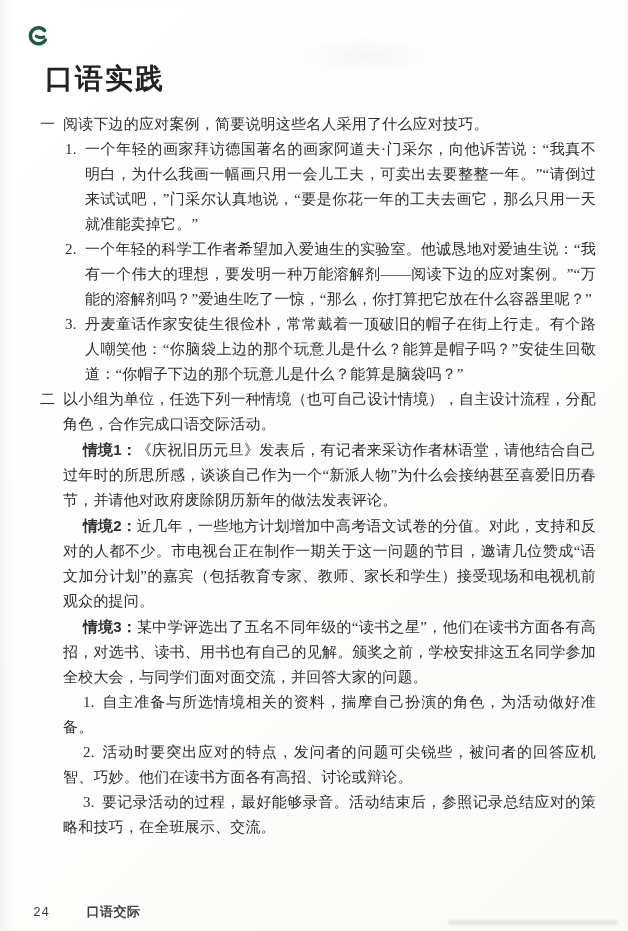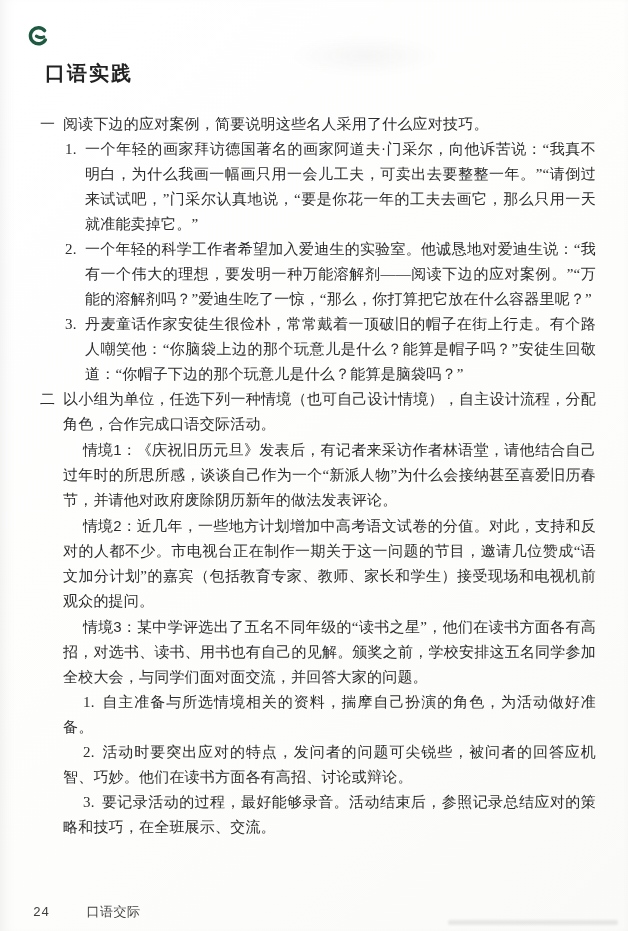--- a/index.html
+++ b/index.html
@@ -21,50 +21,50 @@
   }
   .scan-strip{
     position:absolute;right:10px;bottom:6px;width:170px;height:5px;
     background:rgba(110,110,110,0.14);
     border-radius:2px;filter:blur(1px);
     pointer-events:none;
   }
   .logo{position:absolute;top:25px;left:26px;width:23px;height:23px;}
   .page-title{
     position:absolute;top:60px;left:45px;margin:0;
-    font-size:20px;font-weight:bold;letter-spacing:2px;
+    font-size:28px;font-weight:bold;letter-spacing:2px;
     color:#222;
     text-align:center;
   }
   .content{
     position:absolute;top:112px;left:40px;right:32px;
     font-size:15px;line-height:25px;letter-spacing:0.2px;
     text-align:justify;
   }
   .content p{margin:0;}
   .task{display:flex;}
   .task-marker{width:23px;flex:none;}
   .task-body{flex:1;min-width:0;}
   .case-item{display:flex;}
   .case-num{width:20px;margin-left:2px;flex:none;}
   .case-text{flex:1;min-width:0;}
   .scenario,.tip,.tips-label-row{text-indent:20px;}
   .scenario-label,.tips-label{
-    font-weight:normal;
+    font-weight:bold;
     font-family:"Liberation Sans","DejaVu Sans",sans-serif;
     letter-spacing:0;
   }
   .tip-num{margin-right:7px;}
   .footer{
     position:absolute;left:33px;bottom:10px;
     font-size:13px;color:#3f3f3f;letter-spacing:0.5px;
     display:flex;align-items:baseline;
   }
   .footer-page-num{font-family:Liberation Mono, monospace;}
-  .footer-section{margin-left:37px;}
+  .footer-section{margin-left:37px;font-weight:bold;}
 </style>
 </head>
 <body>
 
 <div class="page">
 
   <div class="scan-smudge"></div>
 
   <div class="logo">
     <svg viewBox="0 0 24 24" width="23" height="23" aria-hidden="true">

